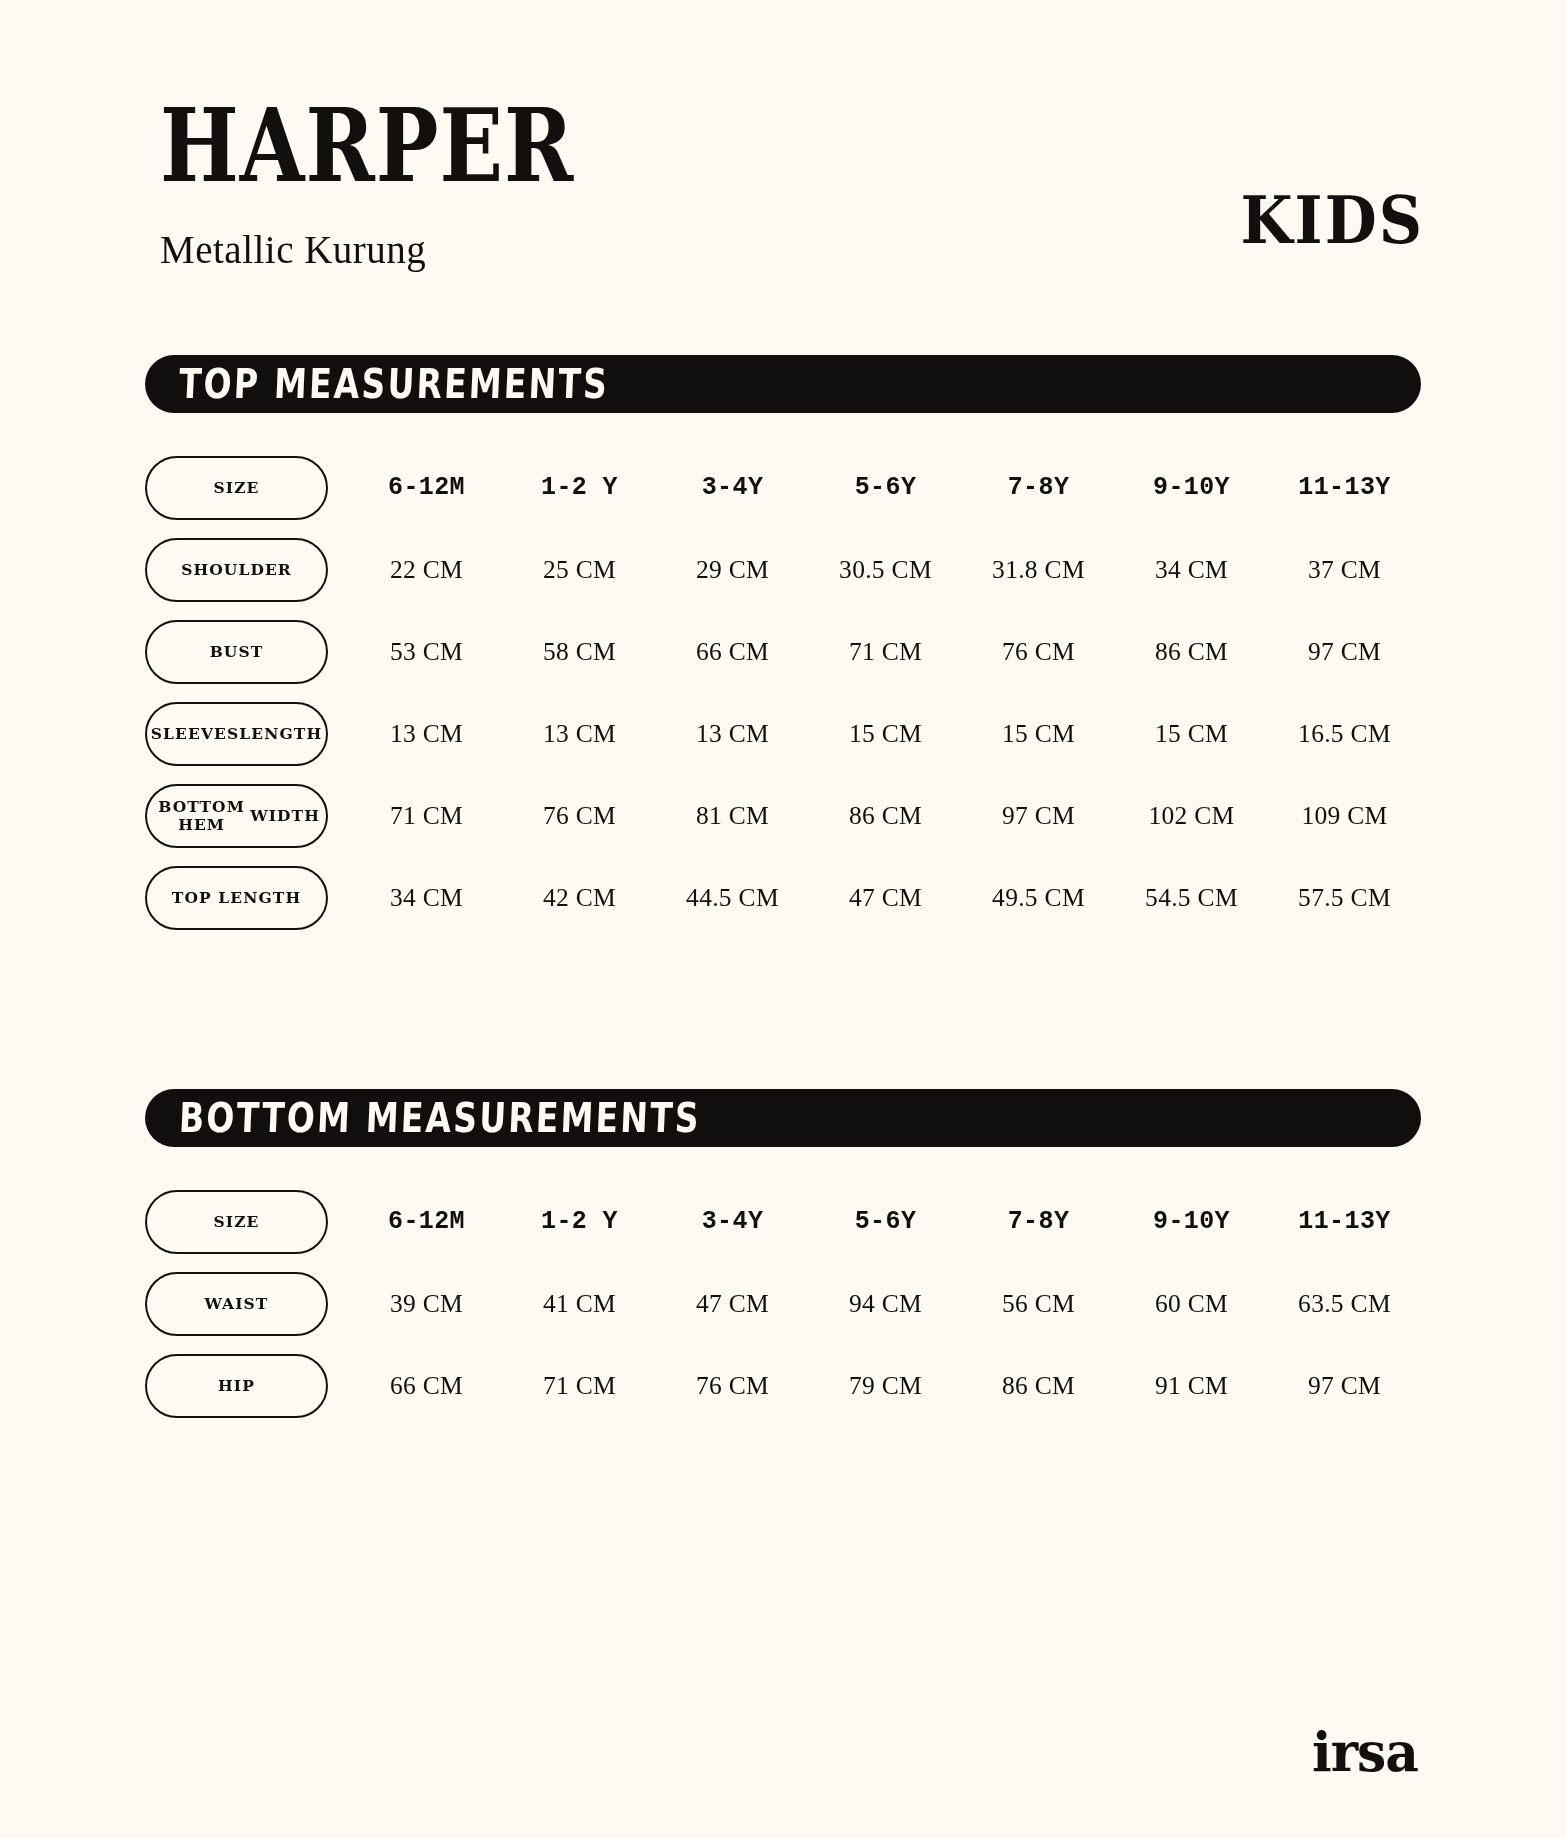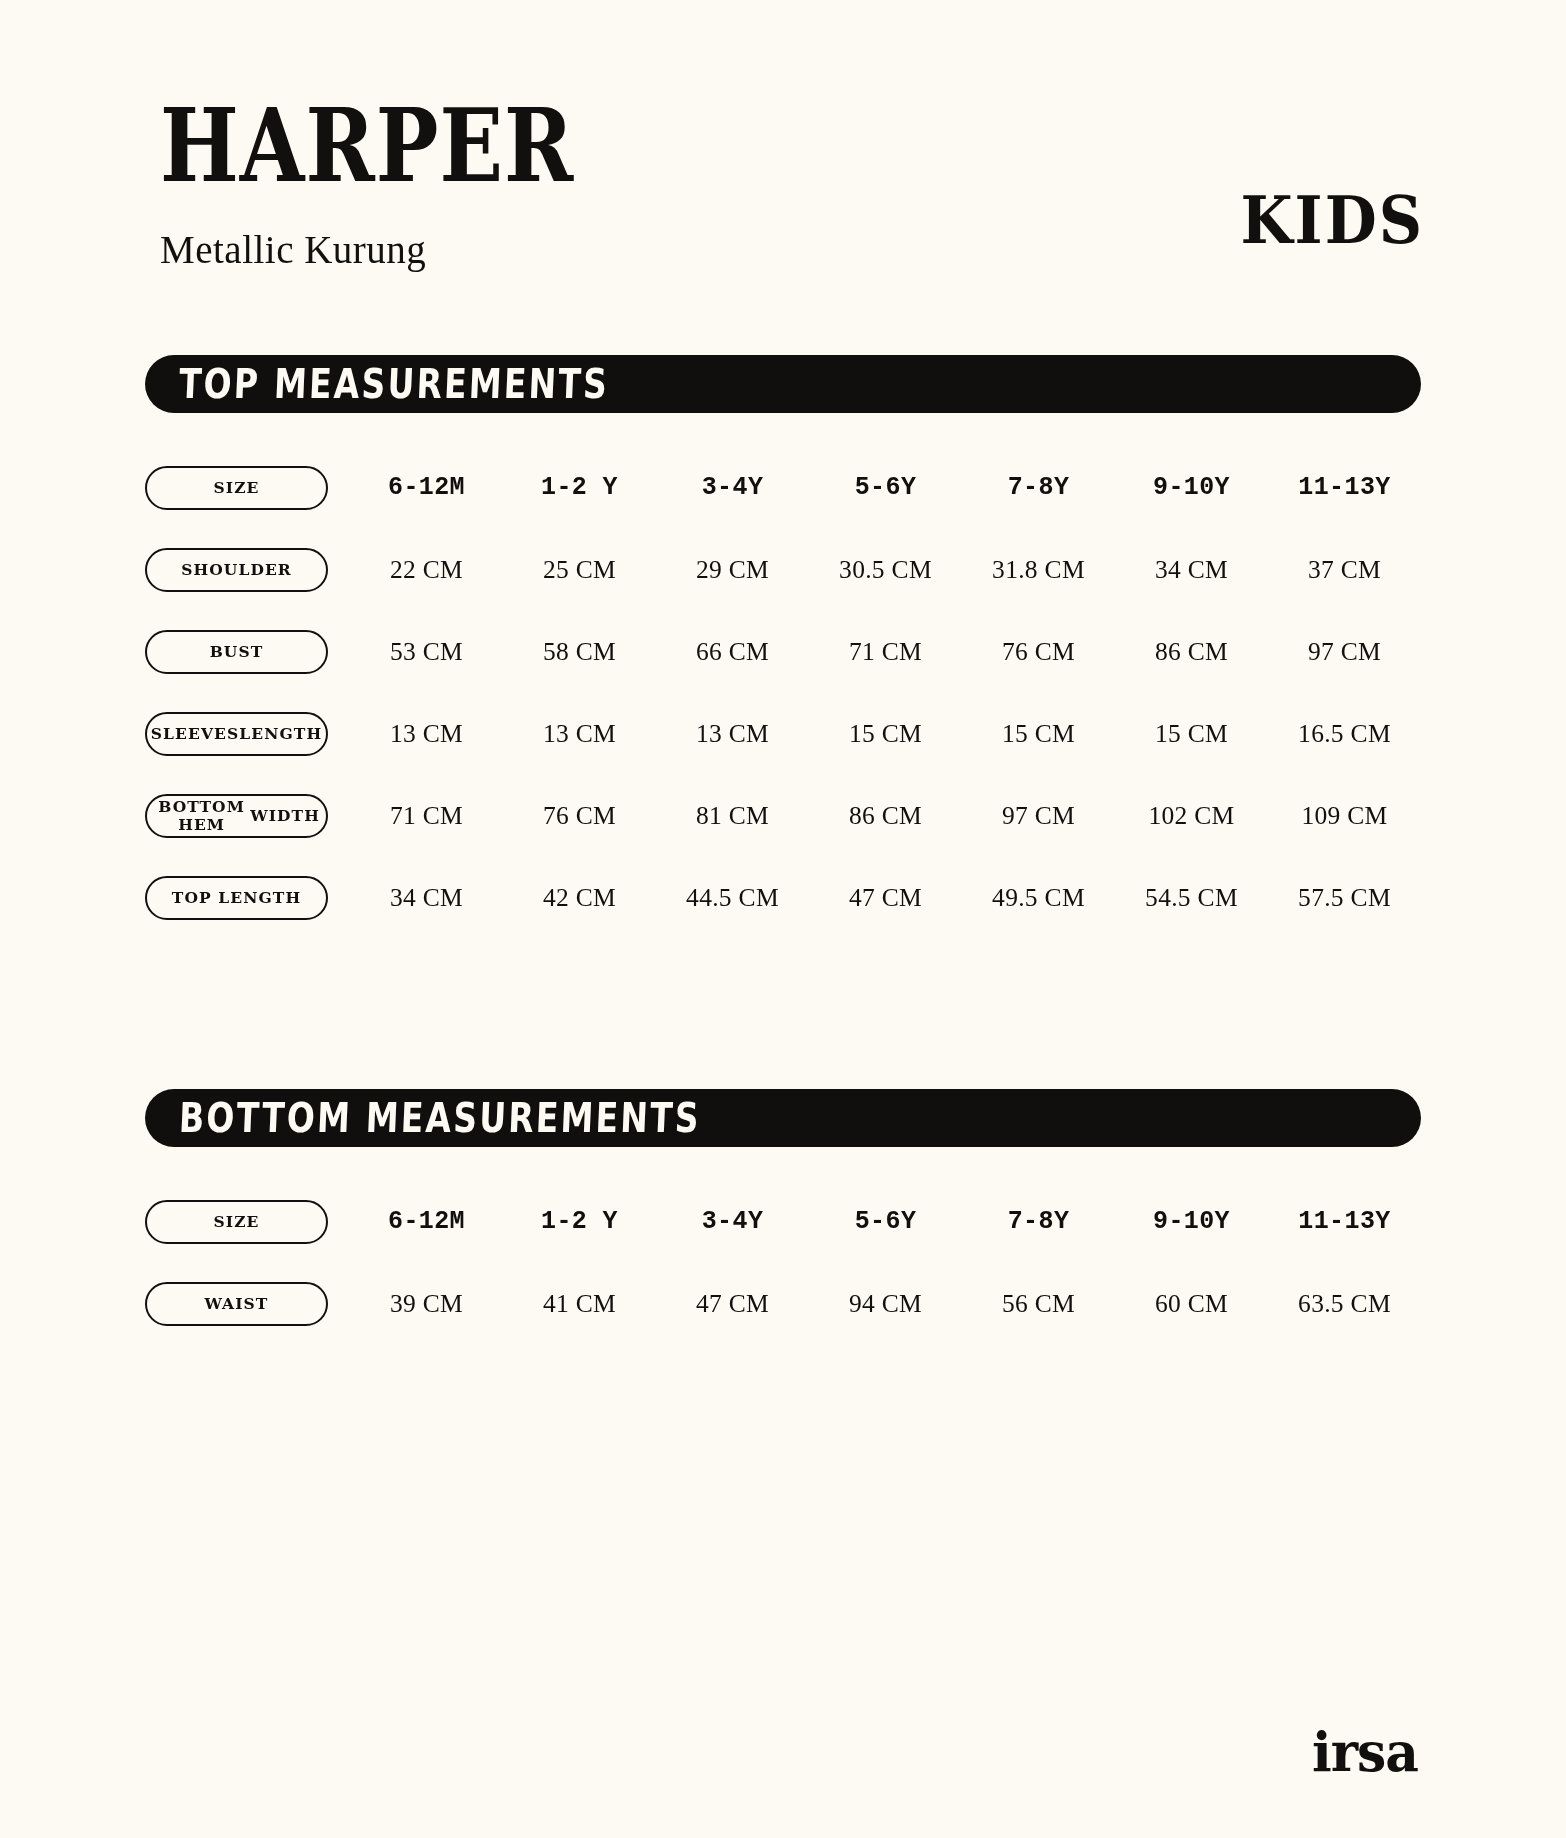--- a/index.html
+++ b/index.html
@@ -100,21 +100,21 @@
   td, th { padding: 0; }
 
   .row { height: 82px; }
 
   
   .pill-cell { padding-right: 22px; }
 
   .pill {
     border: 2.4px solid #11100e;
     border-radius: 48px;
-    height: 44px;
+    height: 64px;
     display: flex;
     align-items: center;
     justify-content: center;
     text-align: center;
     font-family: "DejaVu Serif", "Liberation Serif", serif;
     font-size: 15.5px;
     font-weight: 700;
     letter-spacing: 1.1px;
     line-height: 1.18;
     padding: 0 6px;
@@ -314,20 +314,34 @@
                 </div>
               </td>
               <td class="val">39 CM</td>
               <td class="val">41 CM</td>
               <td class="val">47 CM</td>
               <td class="val">94 CM</td>
               <td class="val">56 CM</td>
               <td class="val">60 CM</td>
               <td class="val">63.5 CM</td>
             </tr>
+            <tr class="row">
+              <td class="pill-cell">
+                <div class="pill">
+                  <span>HIP</span>
+                </div>
+              </td>
+              <td class="val">66 CM</td>
+              <td class="val">71 CM</td>
+              <td class="val">76 CM</td>
+              <td class="val">79 CM</td>
+              <td class="val">86 CM</td>
+              <td class="val">91 CM</td>
+              <td class="val">97 CM</td>
+            </tr>
           </tbody>
         </table>
       </div>
     </div>
 
   <div class="footer">irsa</div>
 
 </div>
 
 </body></html>

